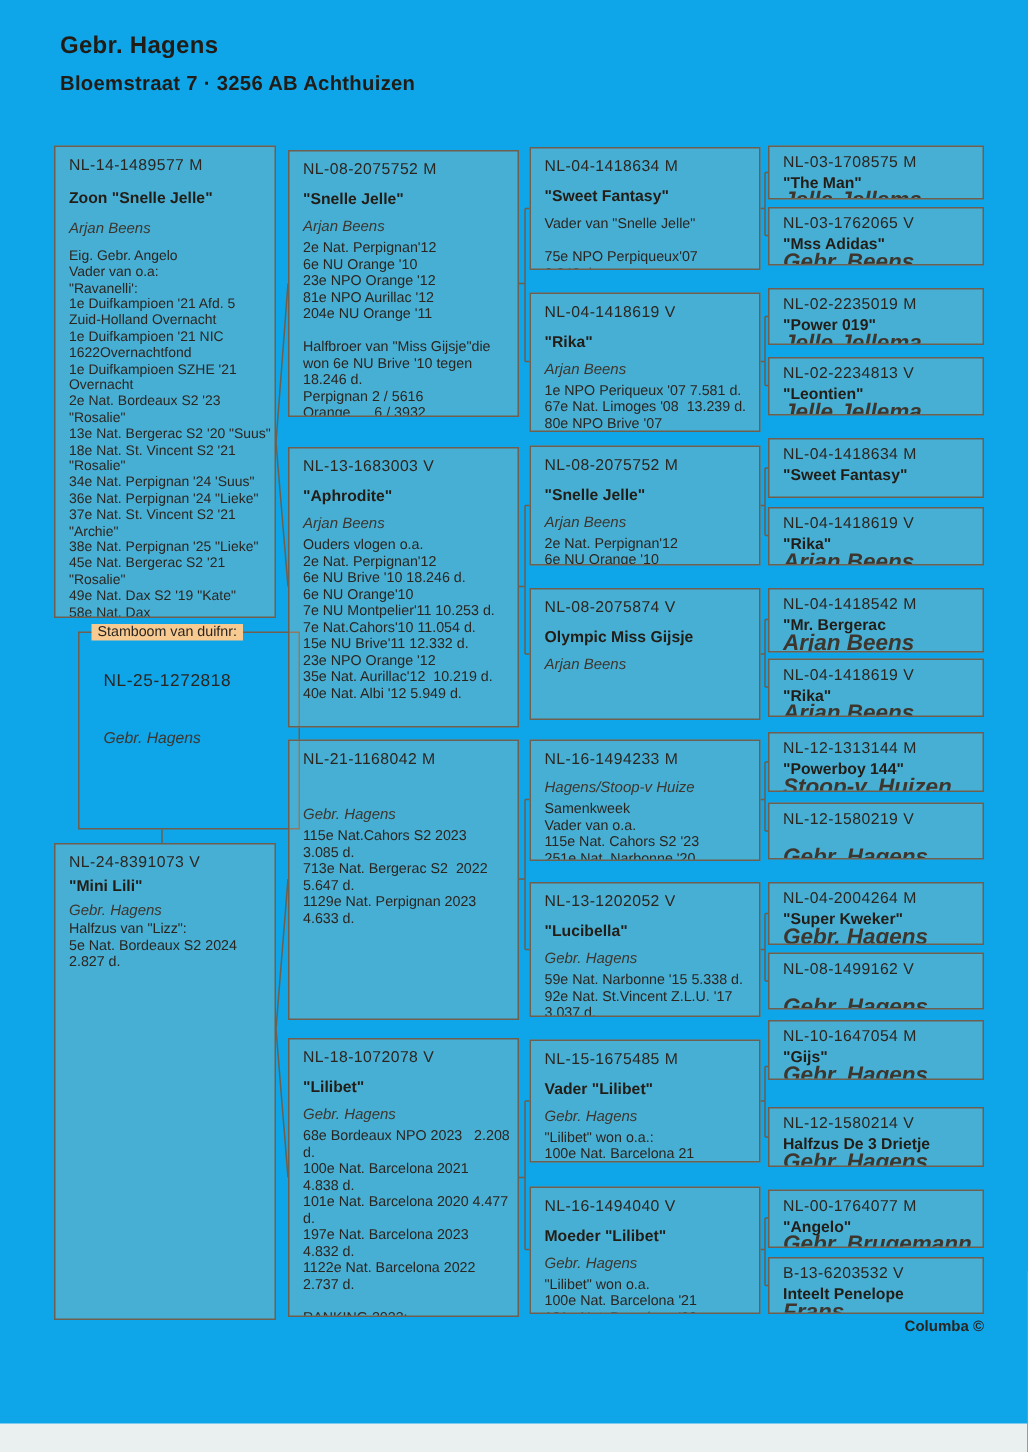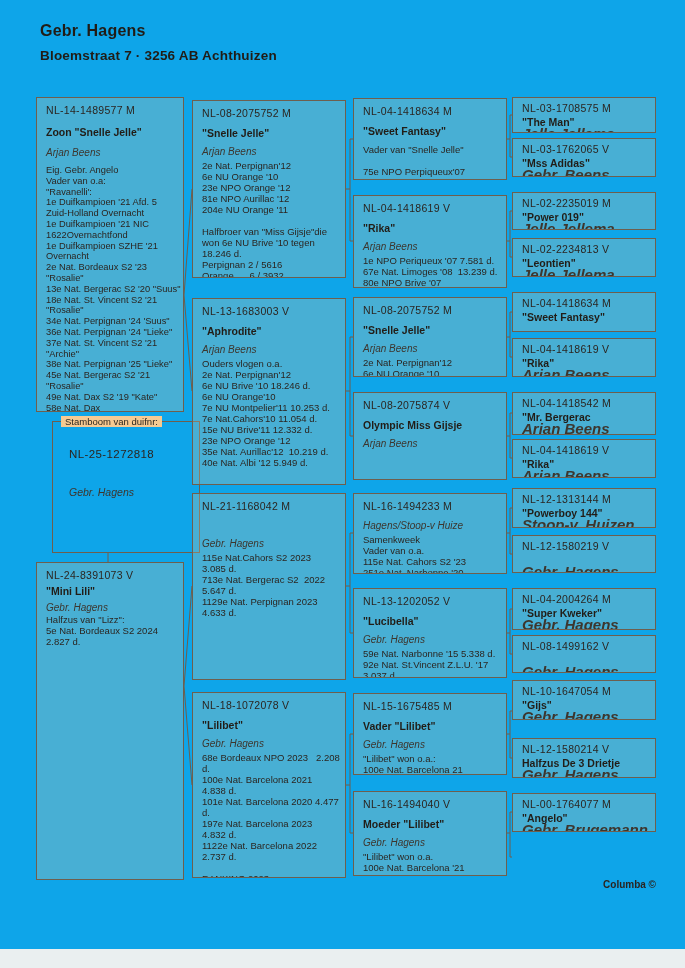--- a/index.html
+++ b/index.html
@@ -342,16 +342,21 @@
   <div class="box c4 sm" style="top:738px;height:40px">
     <div class="ring">NL-12-1580214 V</div>
     <div class="pname">Halfzus De 3 Drietje</div>
     <div class="breeder">Gebr. Hagens</div>
   </div>
   <div class="box c4 sm" style="top:793px;height:39px">
     <div class="ring">NL-00-1764077 M</div>
     <div class="pname">"Angelo"</div>
     <div class="breeder">Gebr. Brugemann</div>
   </div>
+  <div class="box c4 sm" style="top:838px;height:38px">
+    <div class="ring">B-13-6203532 V</div>
+    <div class="pname">Inteelt Penelope</div>
+    <div class="breeder">Frans Bungeneers</div>
+  </div>
 
   <div class="credit">Columba ©</div>
   <div class="scan-strip"></div>
 </div>
 
 </body></html>

